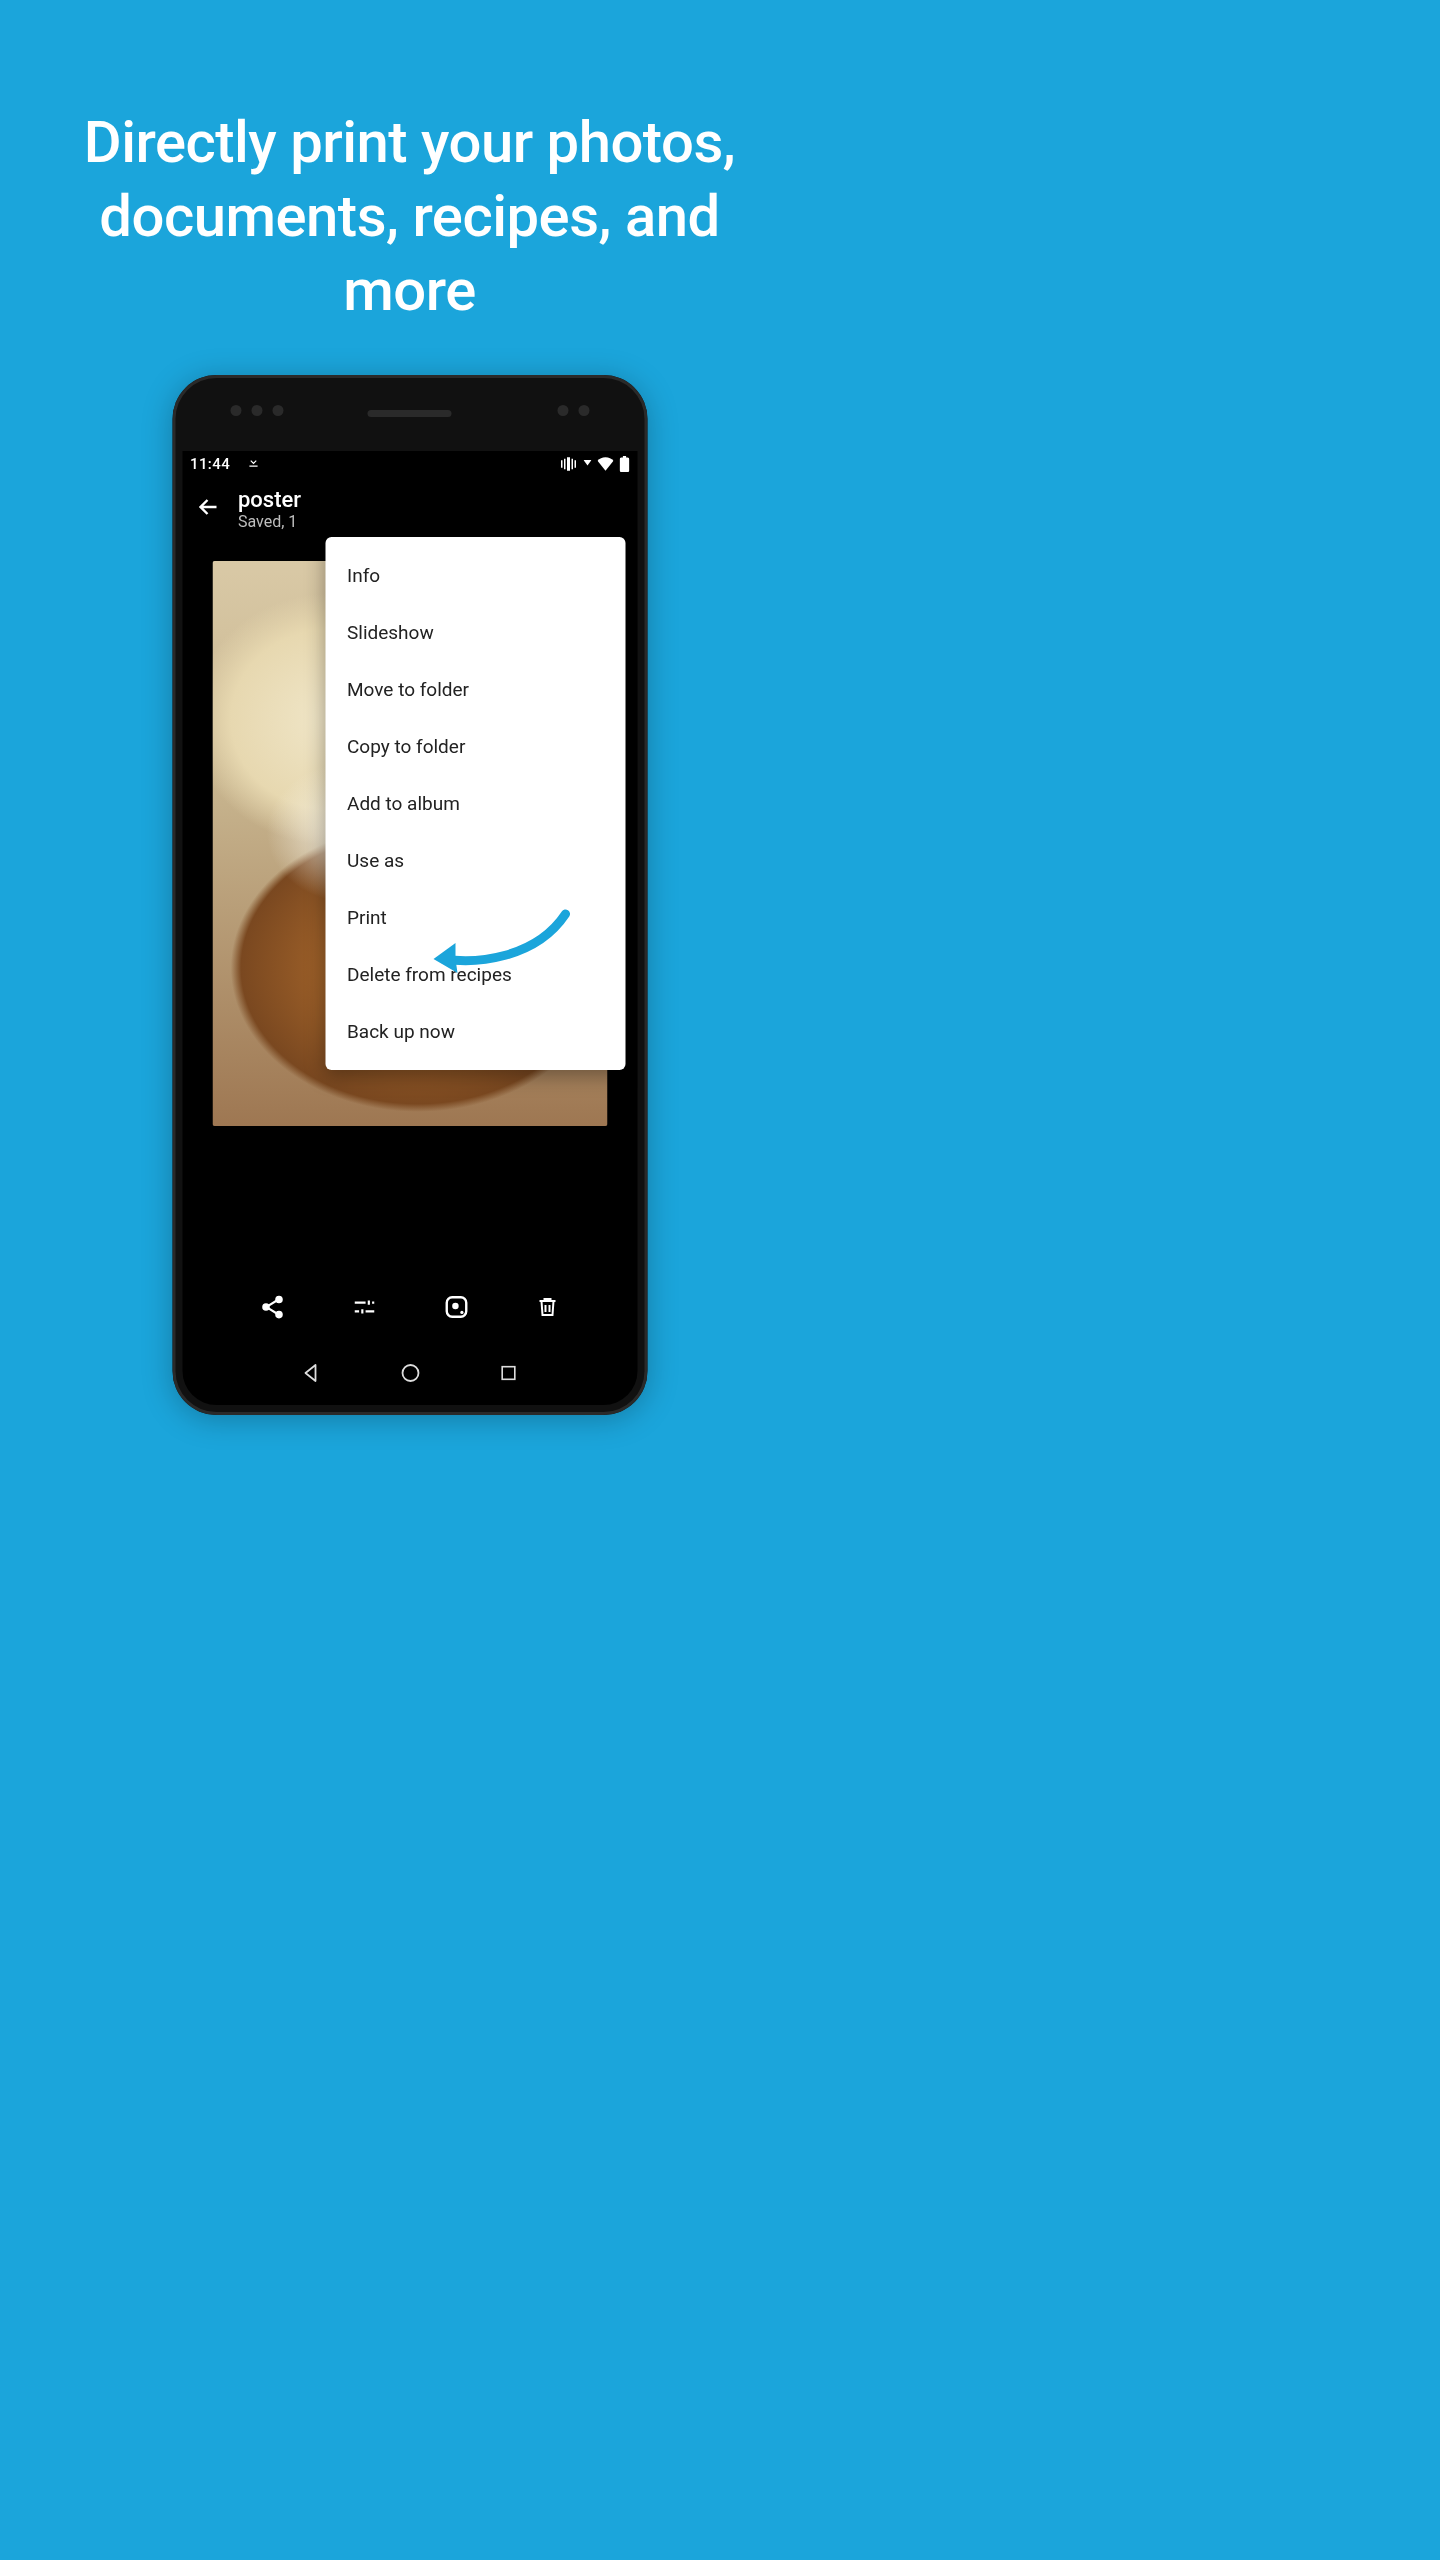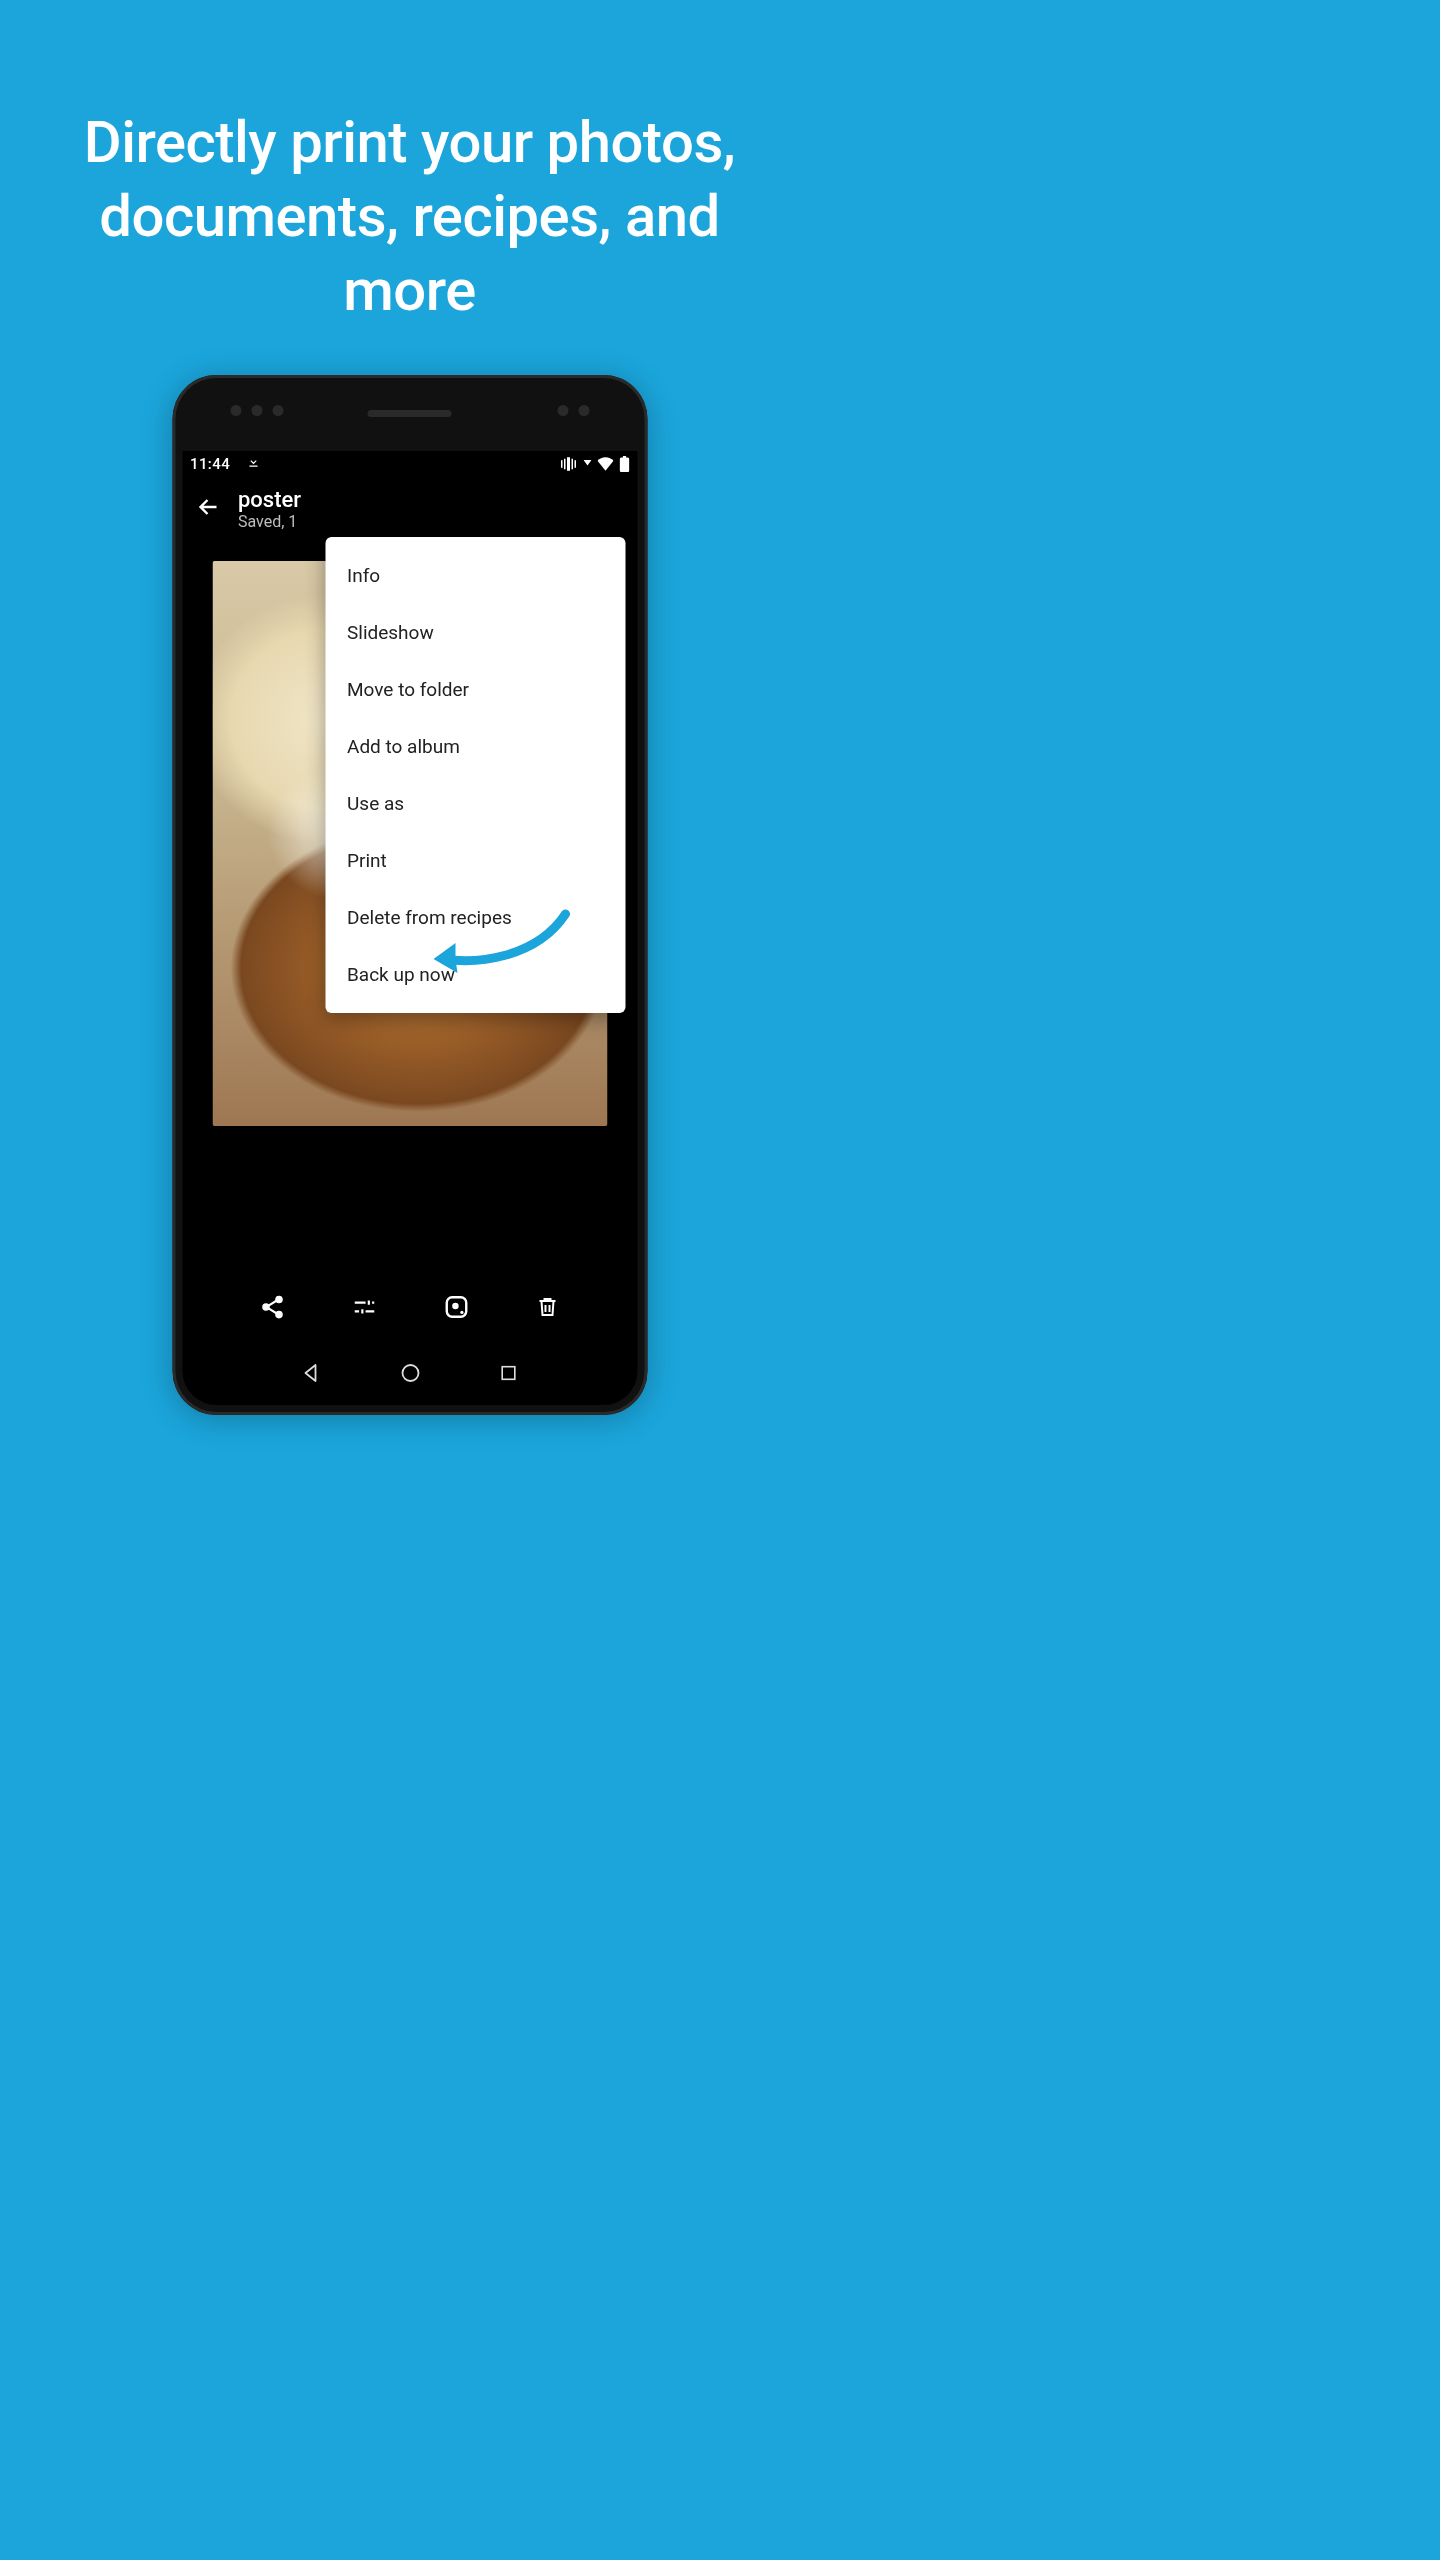--- a/index.html
+++ b/index.html
@@ -228,20 +228,21 @@
       </div>
     </div>
 
     <div class="photo-area">
       <div class="photo"></div>
 
       <div class="menu">
         <div class="menu-item">Info</div>
         <div class="menu-item">Slideshow</div>
         <div class="menu-item">Move to folder</div>
+        <div class="menu-item">Copy to folder</div>
         <div class="menu-item">Add to album</div>
         <div class="menu-item">Use as</div>
         <div class="menu-item">Print</div>
         <div class="menu-item">Delete from recipes</div>
         <div class="menu-item">Back up now</div>
       </div>
 
       <div class="arrow">
         <svg width="150" height="70" viewBox="0 0 150 70">
           <path d="M140 5 C 110 50, 50 55, 18 50" fill="none" stroke="#1ba5db" stroke-width="9" stroke-linecap="round"></path>

